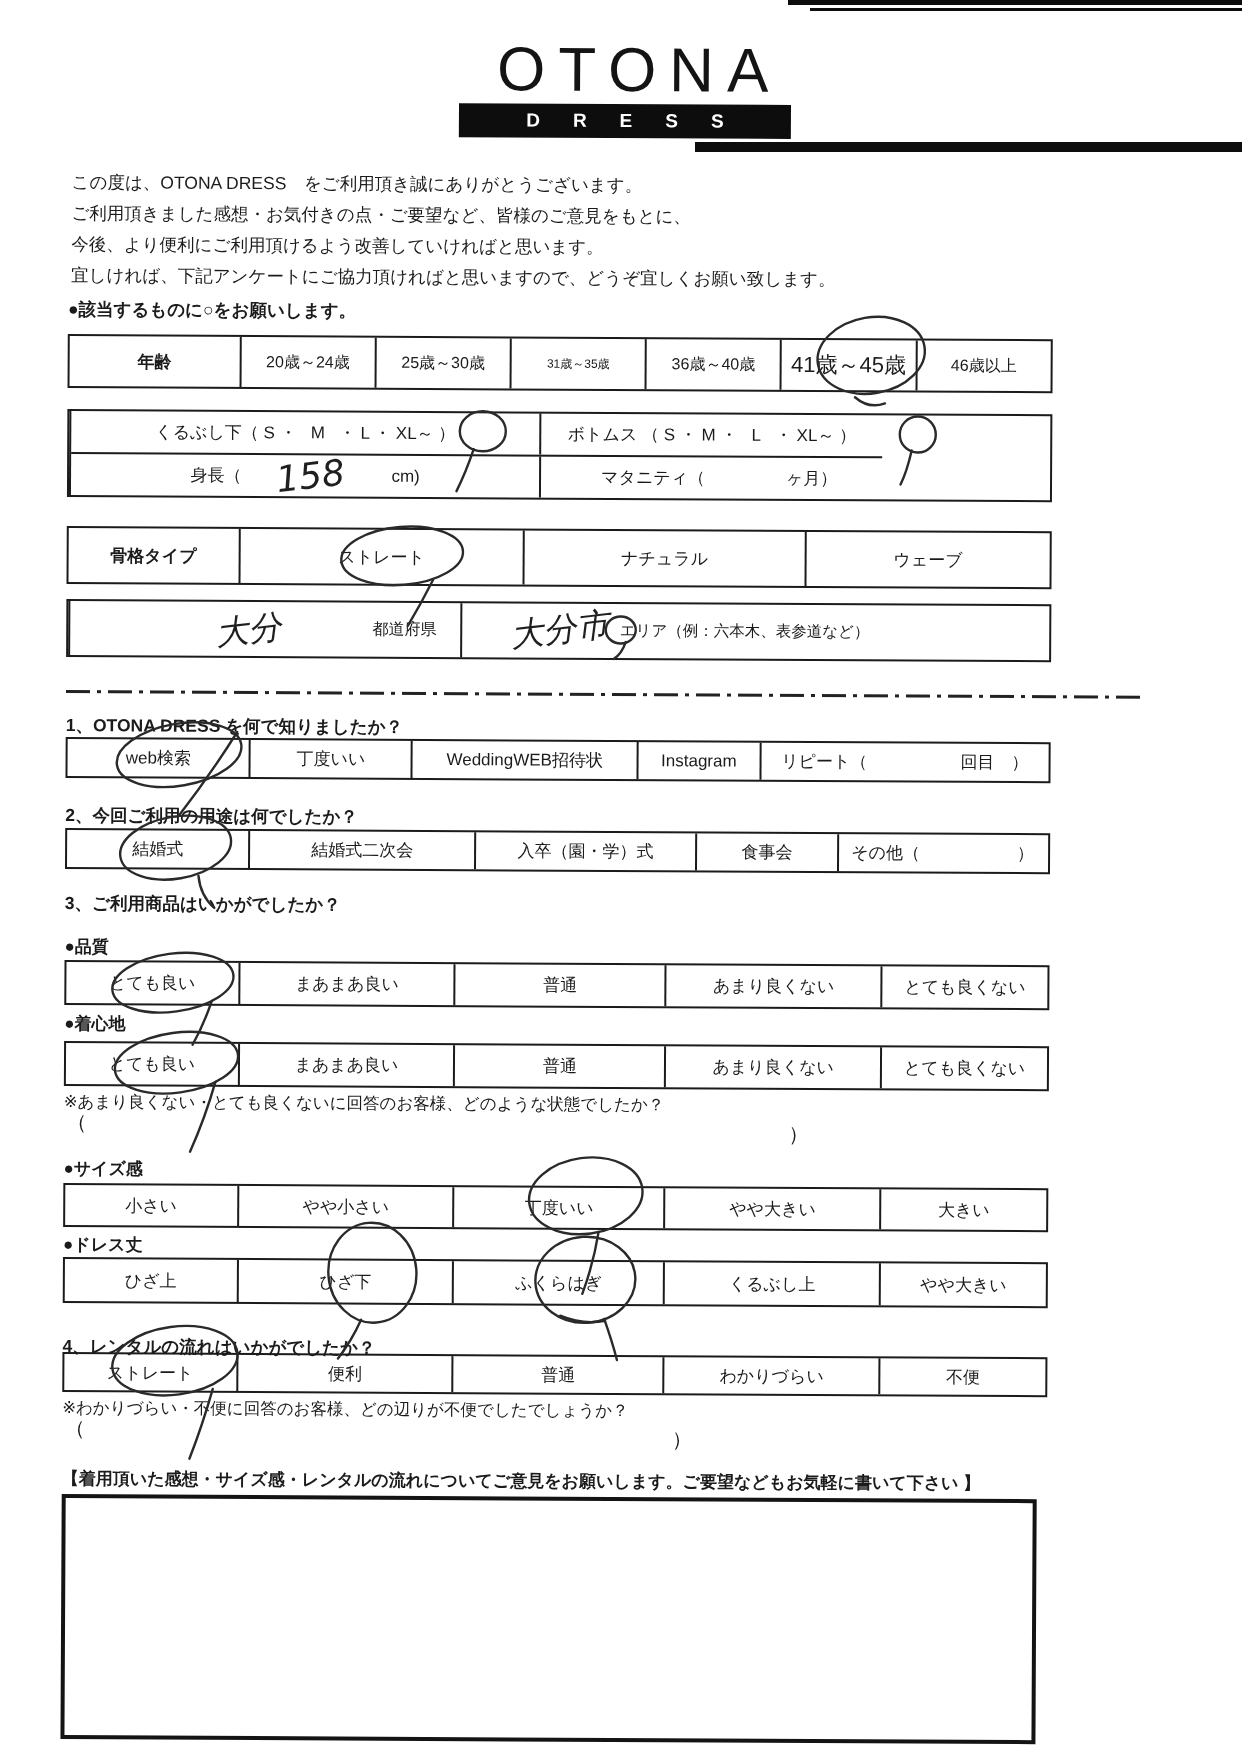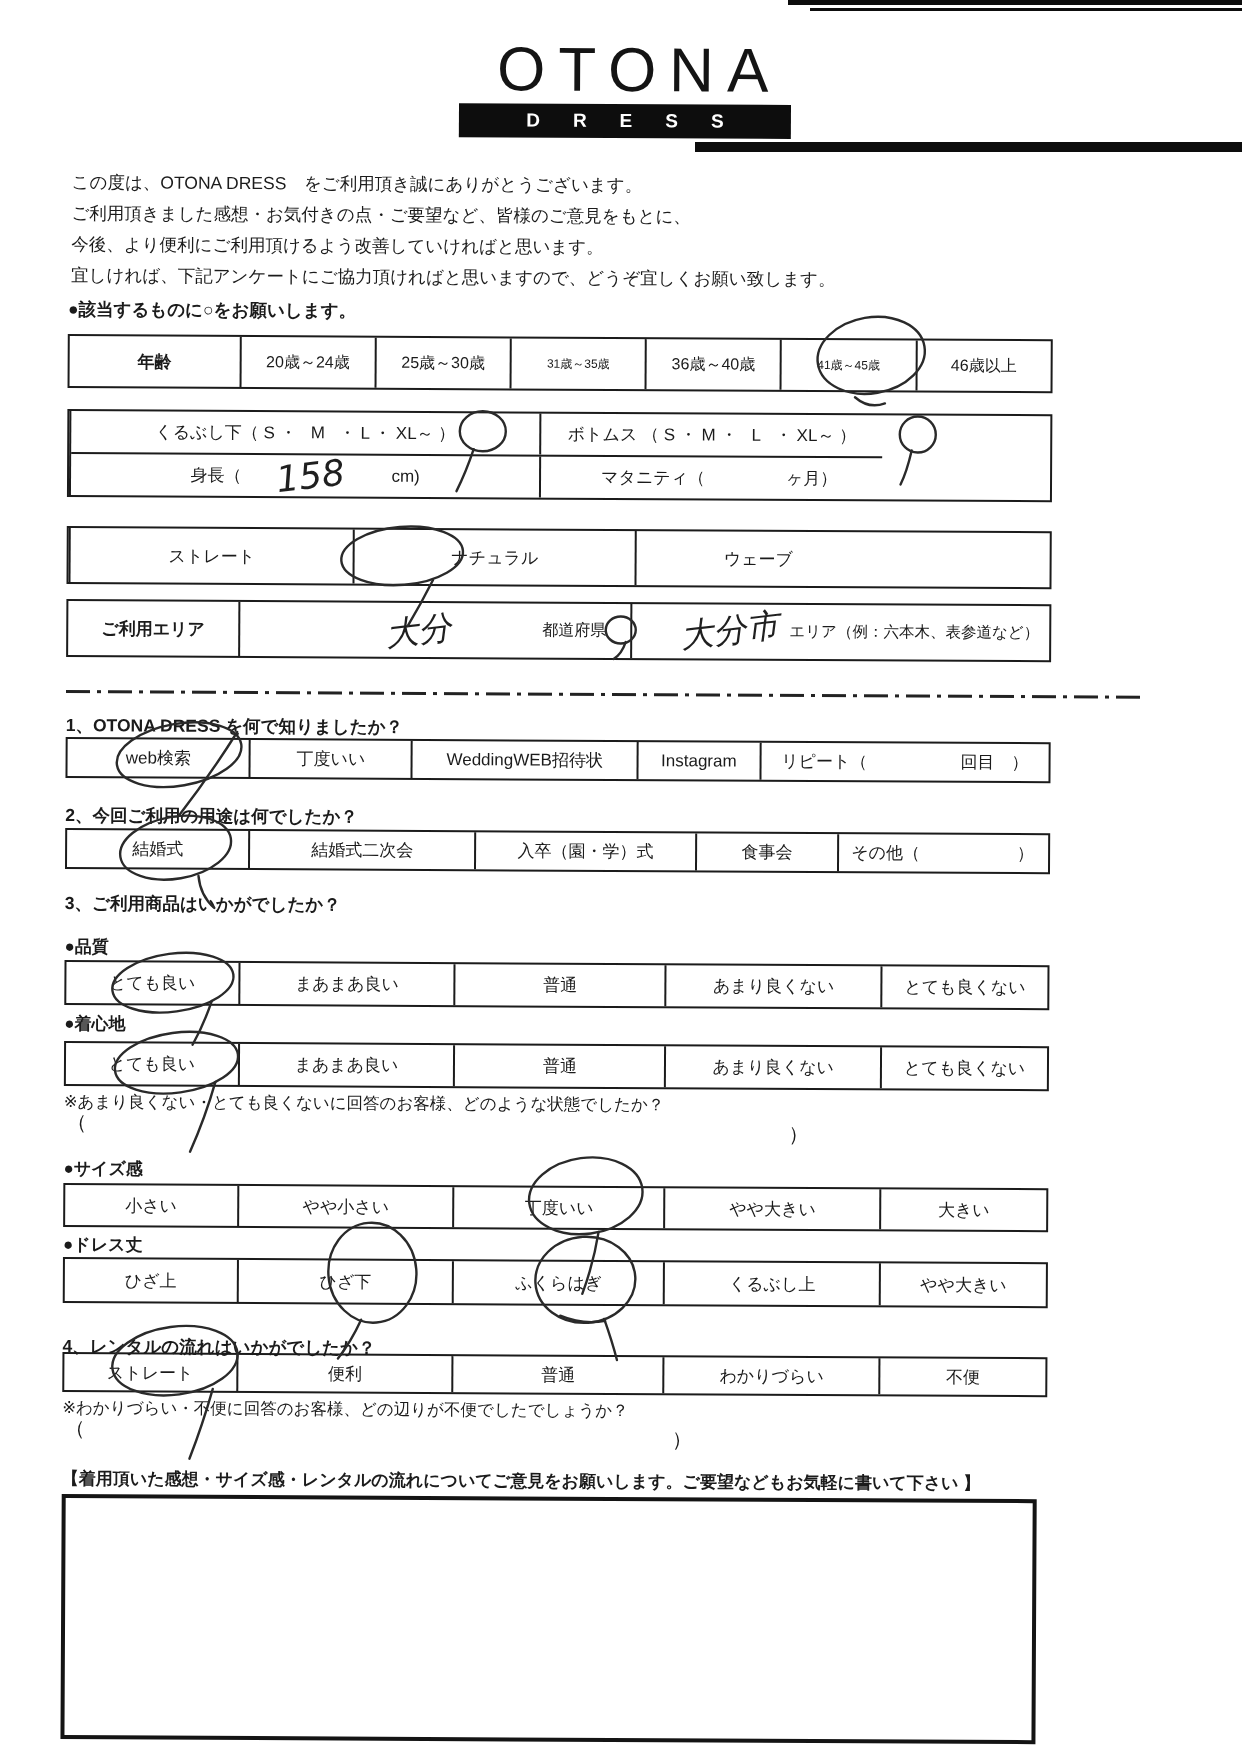--- a/index.html
+++ b/index.html
@@ -60,21 +60,21 @@
     </div>
 
     <div class="instruction">●該当するものに○をお願いします。</div>
 
     <div class="tbl" style="top:337px;height:54px;">
       <div class="cell lbl" style="width:17.3%">年齢</div>
       <div class="cell bl" style="width:13.78%;font-size:16px">20歳～24歳</div>
       <div class="cell bl" style="width:13.78%;font-size:16px">25歳～30歳</div>
       <div class="cell bl" style="width:13.78%;font-size:12px">31歳～35歳</div>
       <div class="cell bl" style="width:13.78%;font-size:16px">36歳～40歳</div>
-      <div class="cell bl" style="width:13.78%;font-size:12px">41歳～45歳</div>
+      <div class="cell bl" style="width:13.78%;font-size:22px">41歳～45歳</div>
       <div class="cell bl" style="width:13.78%;font-size:16px">46歳以上</div>
     </div>
 
     <div class="tbl" style="top:412px;height:88px;">
       <div class="stack bl" style="width:82.7%">
         <div class="row">
           <div class="cell" style="width:57.7%">
             <span>くるぶし下（ S ・</span>
             <span class="gapM">M</span>
             <span>・ L ・ XL～ ）</span>
@@ -94,27 +94,27 @@
           </div>
           <div class="cell bl" style="width:42.3%;justify-content:space-between;padding:0 45px 0 60px">
             <span>マタニティ（</span>
             <span>ヶ月）</span>
           </div>
         </div>
       </div>
     </div>
 
     <div class="tbl" style="top:529px;height:58px;">
+      <div class="cell lbl" style="width:17.3%">骨格タイプ</div>
       <div class="cell bl" style="width:29%">ストレート</div>
       <div class="cell bl" style="width:28.7%">ナチュラル</div>
       <div class="cell bl" style="width:25%">ウェーブ</div>
     </div>
 
     <div class="tbl" style="top:602px;height:58px;">
-      <div class="cell lbl" style="width:17.3%">ご利用エリア</div>
       <div class="cell bl" style="width:40%">
         <span class="hand" style="left:145px;top:6px">大分</span>
         <span class="printed-right">
           <span>都道府</span><span>県</span>
         </span>
       </div>
       <div class="cell bl" style="width:42.7%">
         <span class="hand" style="left:48px;top:4px">大分市</span>
         <span class="hint" style="right:10px;top:50%;transform:translateY(-50%)">エリア（例：六本木、表参道など）</span>
       </div>

